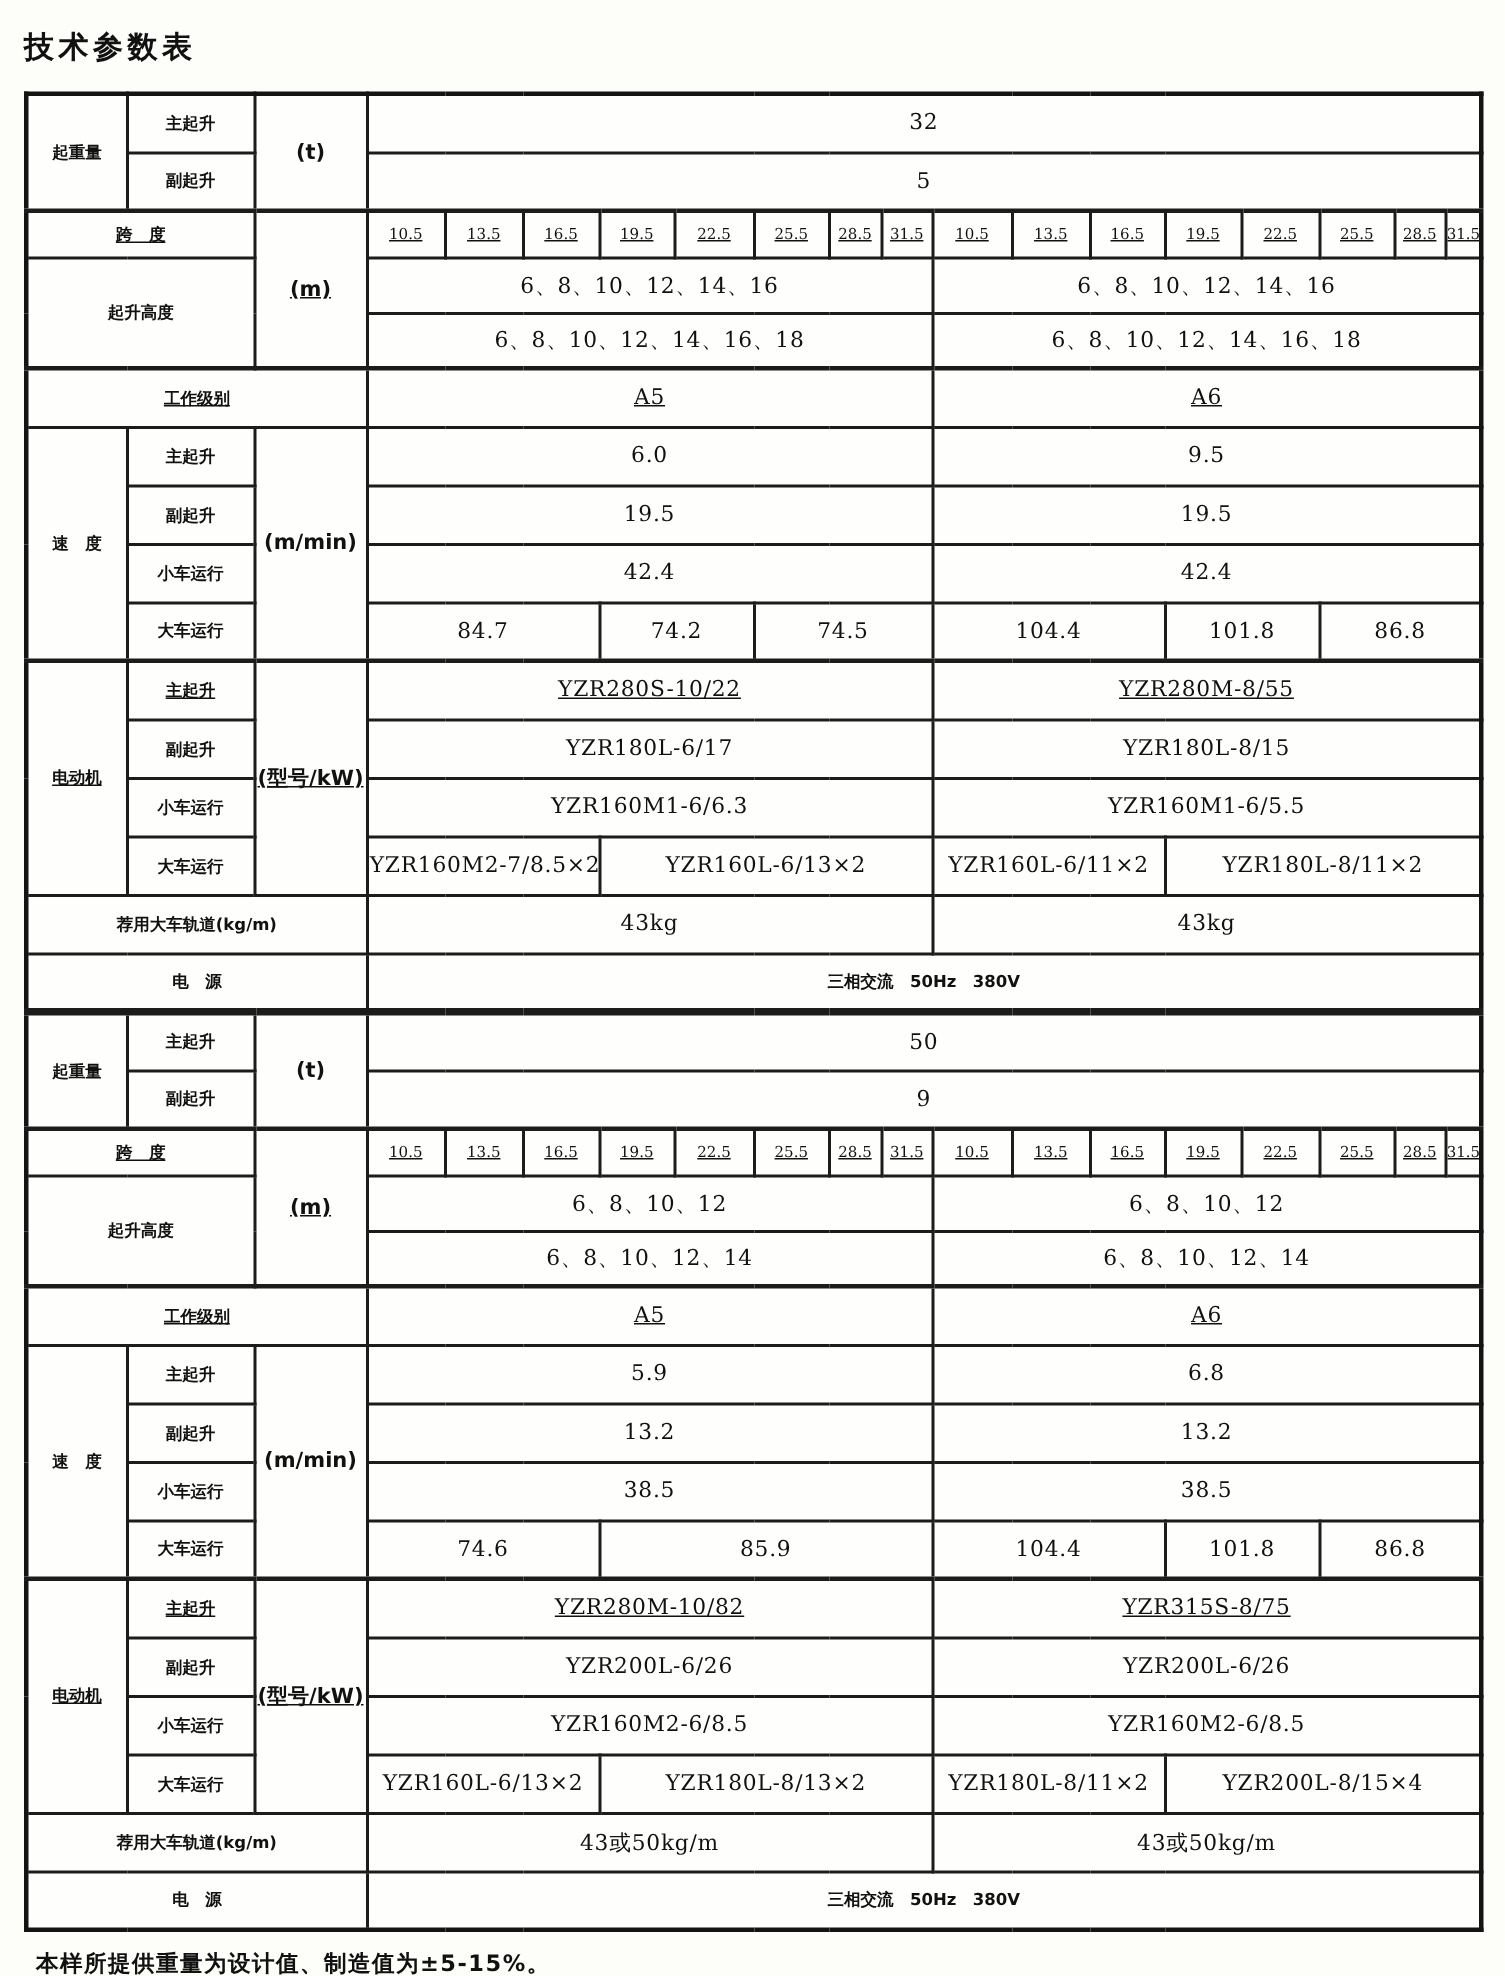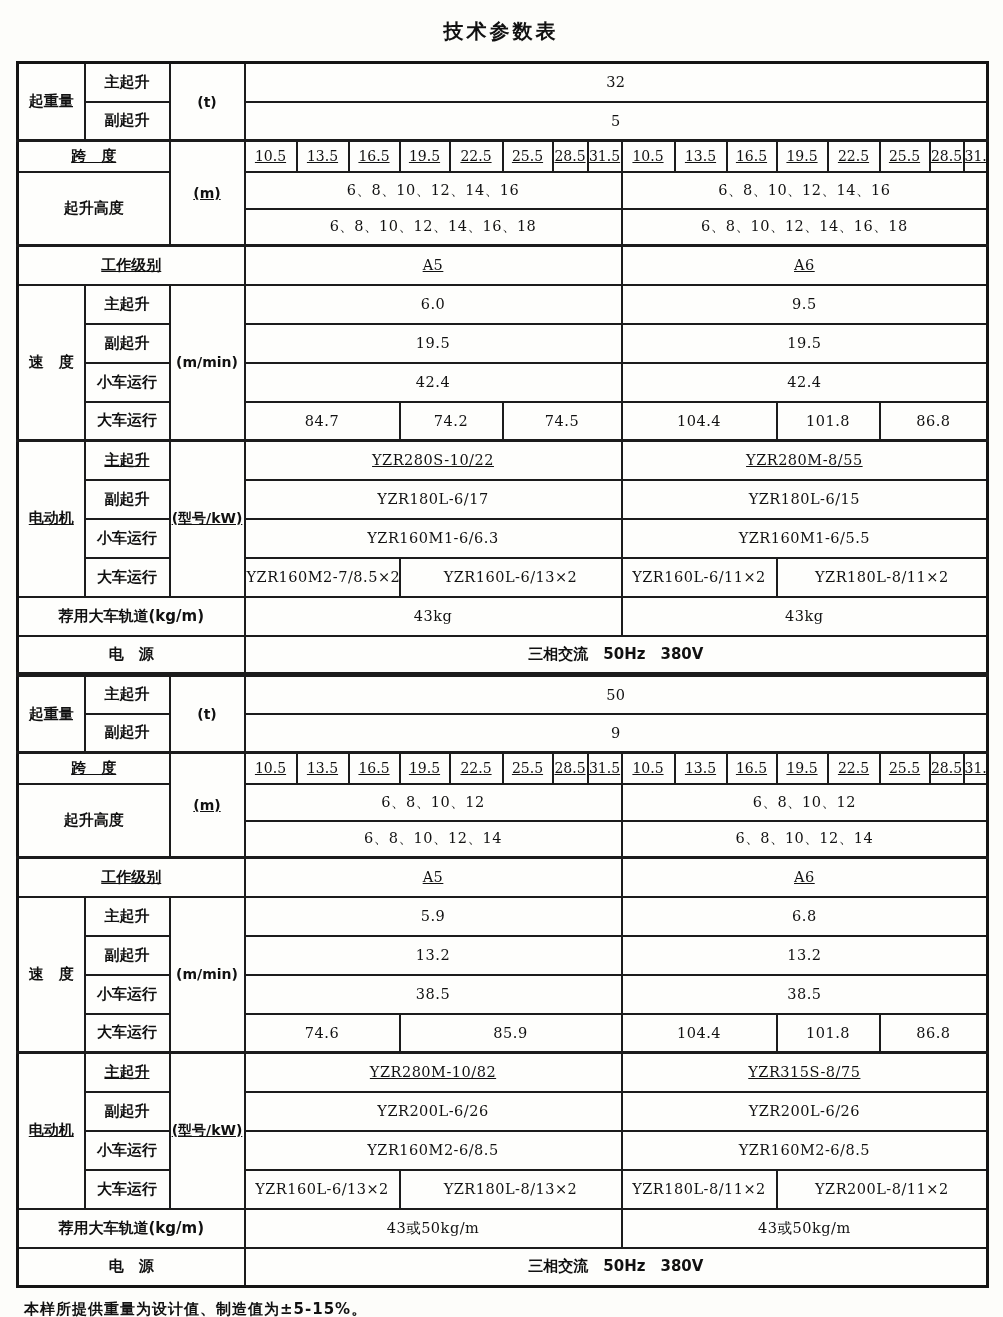--- a/index.html
+++ b/index.html
@@ -1,29 +1,29 @@
 <!DOCTYPE html>
 <html><head>
 <meta charset="utf-8">
 <style>
   html,body{margin:0;padding:0;background:#fdfdfa;}
   body{width:1003px;min-height:1317px;font-family:"DejaVu Sans","Liberation Sans",sans-serif;color:#111;}
   .page{padding:10px 0 0 16px;}
-  .title{width:970px;text-align:center;font-size:20px;font-weight:bold;letter-spacing:3px;margin:8px 0 16px 0;}
+  .title{width:970px;text-align:left;font-size:20px;font-weight:bold;letter-spacing:3px;margin:8px 0 16px 0;}
   table{border-collapse:collapse;table-layout:fixed;width:970px;border:3px solid #141414;background:#fefefc;}
   td{border:2px solid #1c1c1c;text-align:center;vertical-align:middle;padding:0 1px;overflow:hidden;white-space:nowrap;}
   tr{height:39px;}
   tr.rs{height:31px;}
   tr.rh{height:37px;}
   tr.thick td{border-top-width:3px;text-decoration:underline;}
   tr.sec td{border-top-width:5px;}
-  .lb{font-weight:bold;font-size:15px;}
+  .lb{font-weight:bold;font-size:11px;}
   .un{font-weight:bold;font-size:14px;letter-spacing:0;}
   .vl{font-family:"DejaVu Serif","Liberation Serif",serif;font-weight:normal;font-size:14.5px;letter-spacing:0.5px;}
-  .sp{font-family:"DejaVu Serif","Liberation Serif",serif;font-size:14px;padding:0;letter-spacing:0;}
+  .sp{font-family:"DejaVu Serif","Liberation Serif",serif;font-size:10px;padding:0;letter-spacing:0;}
   .note{font-size:15px;font-weight:600;margin:12px 0 0 8px;letter-spacing:1px;}
 </style>
 </head>
 <body>
 
 <div class="page">
   <div class="title">技术参数表</div>
 
   <table>
     <colgroup>
@@ -122,21 +122,21 @@
     <tr class="thick">
       <td class="lb" rowspan="4">电动机</td>
       <td class="lb">主起升</td>
       <td class="un" rowspan="4">(型号/kW)</td>
       <td class="vl" colspan="8">YZR280S-10/22</td>
       <td class="vl" colspan="8">YZR280M-8/55</td>
     </tr>
     <tr>
       <td class="lb">副起升</td>
       <td class="vl" colspan="8">YZR180L-6/17</td>
-      <td class="vl" colspan="8">YZR180L-6/15</td>
+      <td class="vl" colspan="8">YZR180L-8/15</td>
     </tr>
     <tr>
       <td class="lb">小车运行</td>
       <td class="vl" colspan="8">YZR160M1-6/6.3</td>
       <td class="vl" colspan="8">YZR160M1-6/5.5</td>
     </tr>
     <tr>
       <td class="lb">大车运行</td>
       <td class="vl" colspan="3">YZR160M2-7/8.5×2</td>
       <td class="vl" colspan="5">YZR160L-6/13×2</td>
@@ -237,21 +237,21 @@
     <tr>
       <td class="lb">小车运行</td>
       <td class="vl" colspan="8">YZR160M2-6/8.5</td>
       <td class="vl" colspan="8">YZR160M2-6/8.5</td>
     </tr>
     <tr>
       <td class="lb">大车运行</td>
       <td class="vl" colspan="3">YZR160L-6/13×2</td>
       <td class="vl" colspan="5">YZR180L-8/13×2</td>
       <td class="vl" colspan="3">YZR180L-8/11×2</td>
-      <td class="vl" colspan="5">YZR200L-8/11×2</td>
+      <td class="vl" colspan="5">YZR200L-8/15×4</td>
     </tr>
     <tr>
       <td class="lb" colspan="3">荐用大车轨道(kg/m)</td>
       <td class="vl" colspan="8">43或50kg/m</td>
       <td class="vl" colspan="8">43或50kg/m</td>
     </tr>
     <tr>
       <td class="lb" colspan="3">电　源</td>
       <td class="lb" colspan="16">三相交流　50Hz　380V</td>
     </tr>

